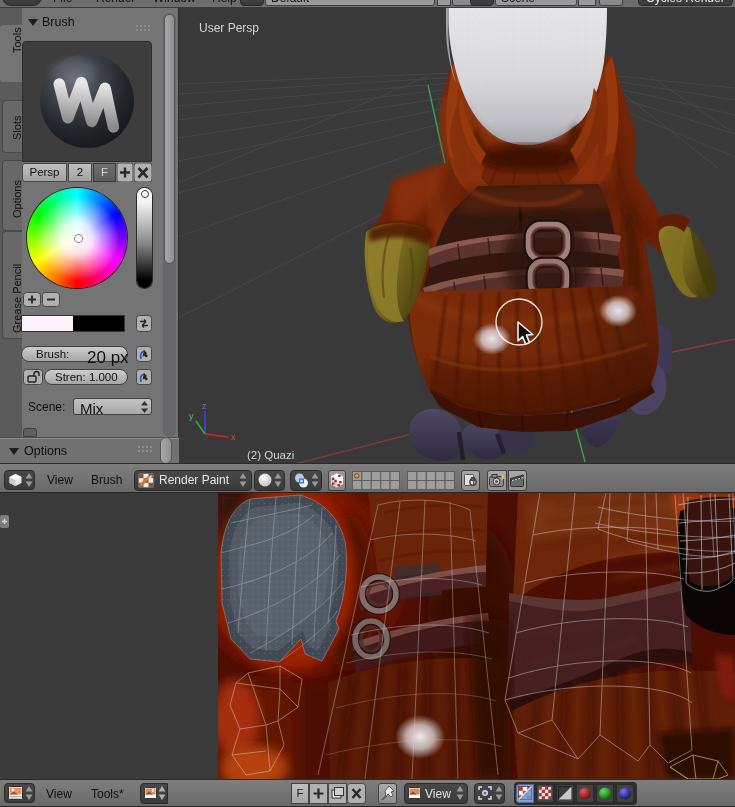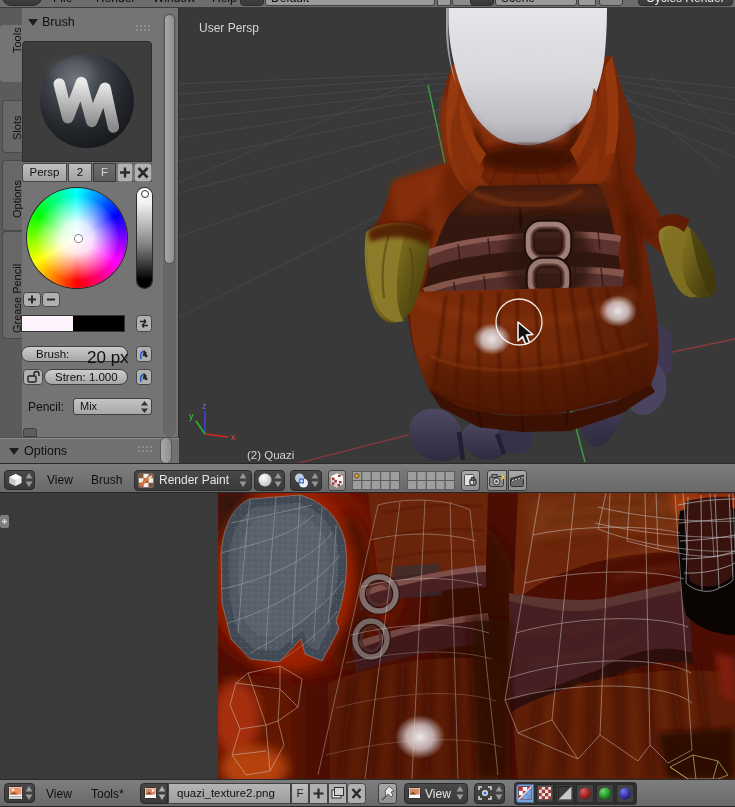--- a/index.html
+++ b/index.html
@@ -346,23 +346,23 @@
         <path d="M11,7 v-2 a2.5,2.5 0 0 1 5,0 v2" fill="none" stroke="#222" stroke-width="1.4"></path>
       </svg>
   <div class="abs" style="left:44px;top:361px;width:84px;height:16px;border-radius:8px;background:linear-gradient(#cdcdcd,#a6a6a6);border:1px solid #414141"></div>
   <div class="abs dtx" style="left:55px;top:363px;font-size:11.5px">Stren: 1.000</div>
   <svg class="abs" style="left:136px;top:361px" width="16" height="16">
         <rect x="0.5" y="0.5" width="15" height="15" rx="3" fill="#b0b0b0" stroke="#474747"></rect>
         <path d="M5,13 C4,9 5,6 8,5" stroke="#2255cc" stroke-width="1.5" fill="none"></path>
         <path d="M8,4 l3,3 l-1,1 l2,2 l-2,1.5 l-2,-2 l-1.5,1.5 z" fill="#222"></path>
       </svg>
 
-  <div class="abs dtx" style="left:28px;top:392px;font-size:12px">Pencil:</div>
+  <div class="abs dtx" style="left:28px;top:392px;font-size:12px">Scene:</div>
   <div class="abs" style="left:73px;top:390px;width:79px;height:17px;border-radius:3px;background:linear-gradient(#c4c4c4,#a8a8a8);border:1px solid #414141"></div>
-  <div class="abs dtx" style="left:80px;top:392px;font-size:11px">Mix</div>
+  <div class="abs dtx" style="left:80px;top:392px;font-size:15px">Mix</div>
   <svg class="abs" style="left:140px;top:393px" width="9" height="12">
         <path d="M4.5,0 L8,4.5 H1 Z" fill="#333"></path>
         <path d="M4.5,12 L1,7.5 H8 Z" fill="#333"></path>
       </svg>
 
   <div class="abs" style="left:23px;top:420px;width:14px;height:9px;background:#5e5e5e;border:1px solid #3e3e3e;border-radius:3px 3px 0 0"></div>
 
   <div class="abs" style="left:0;top:429px;width:179px;height:27px;background:#717171;border-top:1px solid #505050;box-shadow:inset 0 1px 0 #8b8b8b"></div>
   <div class="abs" style="left:9px;top:440px;width:0;height:0;border-left:5px solid transparent;border-right:5px solid transparent;border-top:7px solid #1d1d1d"></div>
   <div class="abs dtx" style="left:24px;top:436px;font-size:12.5px">Options</div>
@@ -736,21 +736,20 @@
   <svg class="abs" style="left:144px;top:6px" width="13" height="14">
         <rect x="0.5" y="1.5" width="12" height="11" rx="1" fill="#f5f5f5" stroke="#333"></rect>
         <rect x="1.5" y="2.5" width="10" height="6" fill="#d88a64"></rect>
         <path d="M1.5,8.5 L5,5.5 L8.5,8.5 Z" fill="#8a4a2a"></path>
         <circle cx="9" cy="4.5" r="1.2" fill="#fff"></circle>
       </svg>
   <svg class="abs" style="left:158px;top:6px" width="8" height="14">
         <path d="M4,0 L7.4,5.4 H0.6 Z" fill="#b0b0b0"></path>
         <path d="M4,14 L0.6,8.6 H7.4 Z" fill="#b0b0b0"></path>
       </svg>
-  <div class="abs" style="left:168px;top:3px;width:123px;height:21px;background:linear-gradient(#b5b5b5,#9d9d9d);border:1px solid #414141;color:#111;font-size:11.5px;line-height:19px;padding-left:8px">quazi_texture2.png</div>
   <div class="abs" style="left:291px;top:3px;width:18px;height:21px;background:linear-gradient(#c0c0c0,#a5a5a5);border:1px solid #414141;color:#222;font-size:11.5px;text-align:center;line-height:19px">F</div>
   <svg class="abs" style="left:309px;top:3px" width="19" height="21">
         <rect x="0.5" y="0.5" width="18" height="20" fill="#b0b0b0" stroke="#474747"></rect>
         <path d="M9.5,5.5 V15.5 M4.5,10.5 H14.5" stroke="#2a2a2a" stroke-width="2.2"></path>
       </svg>
   <svg class="abs" style="left:328px;top:3px" width="19" height="21">
         <rect x="0.5" y="0.5" width="18" height="20" fill="#b0b0b0" stroke="#474747"></rect>
         <rect x="4" y="7" width="9" height="8" fill="#e8e8e8" stroke="#333"></rect>
         <rect x="6.5" y="4.5" width="9" height="8" fill="#cfcfcf" stroke="#333"></rect>
       </svg>

